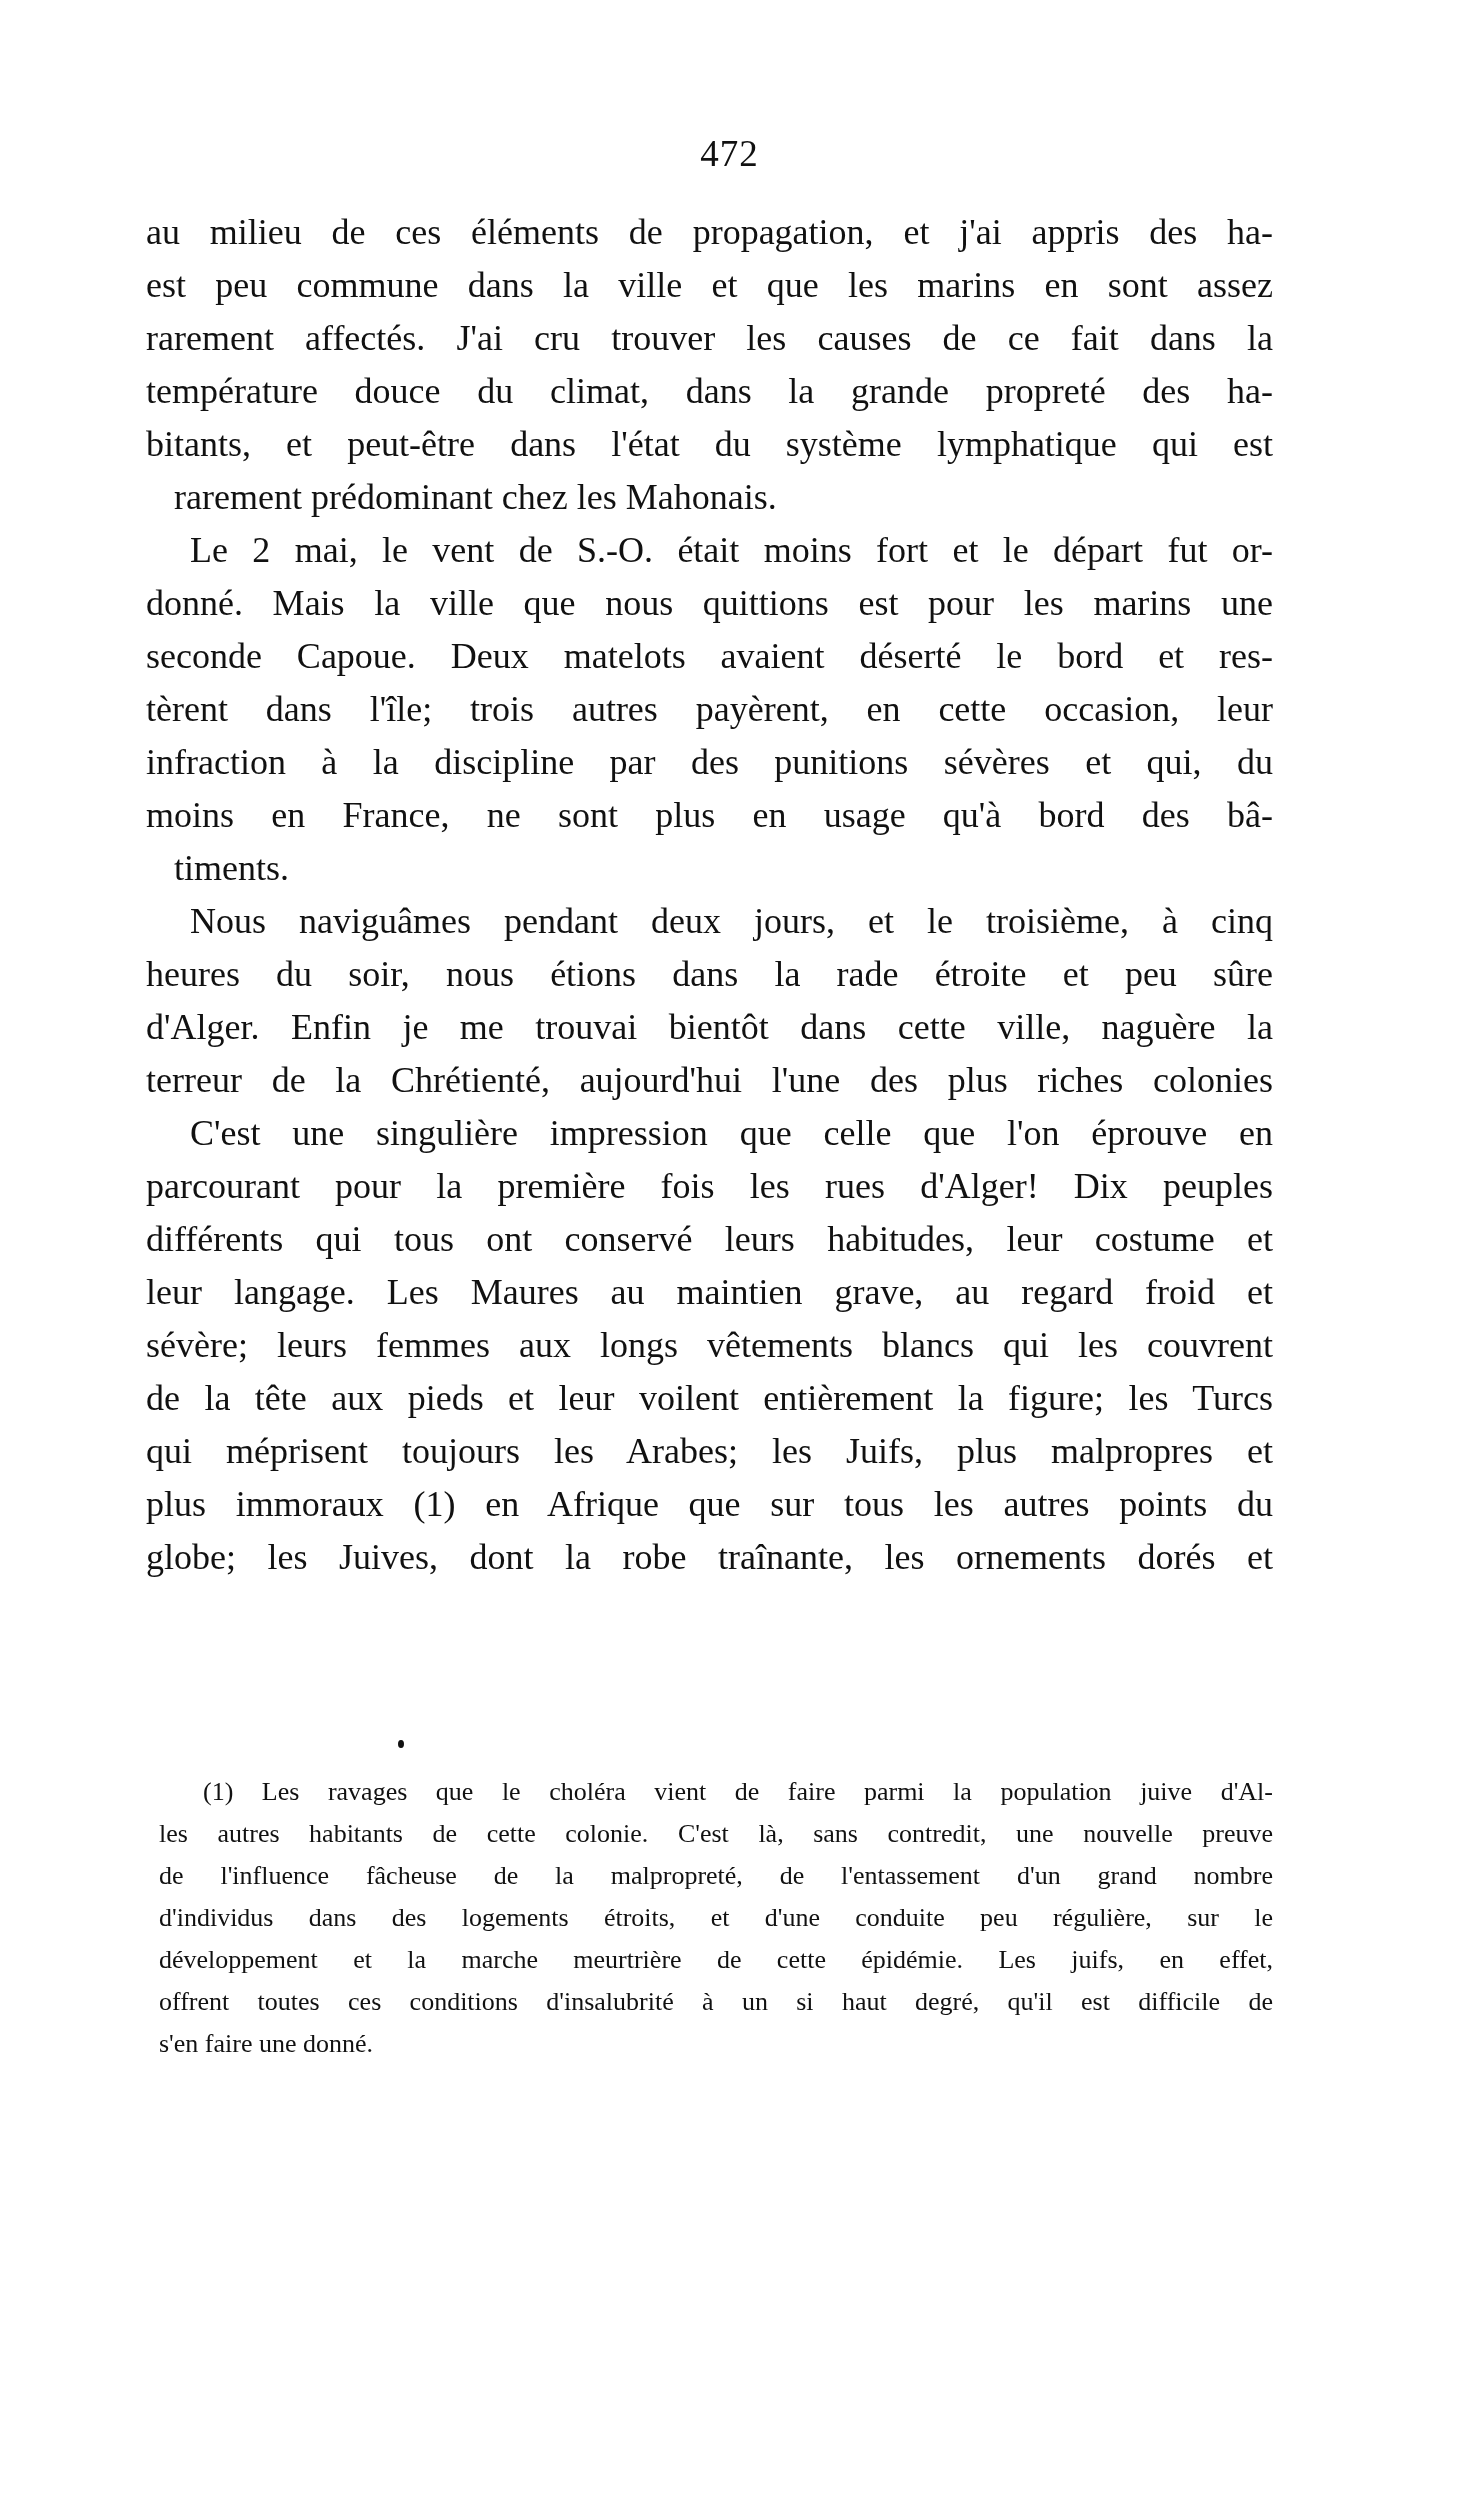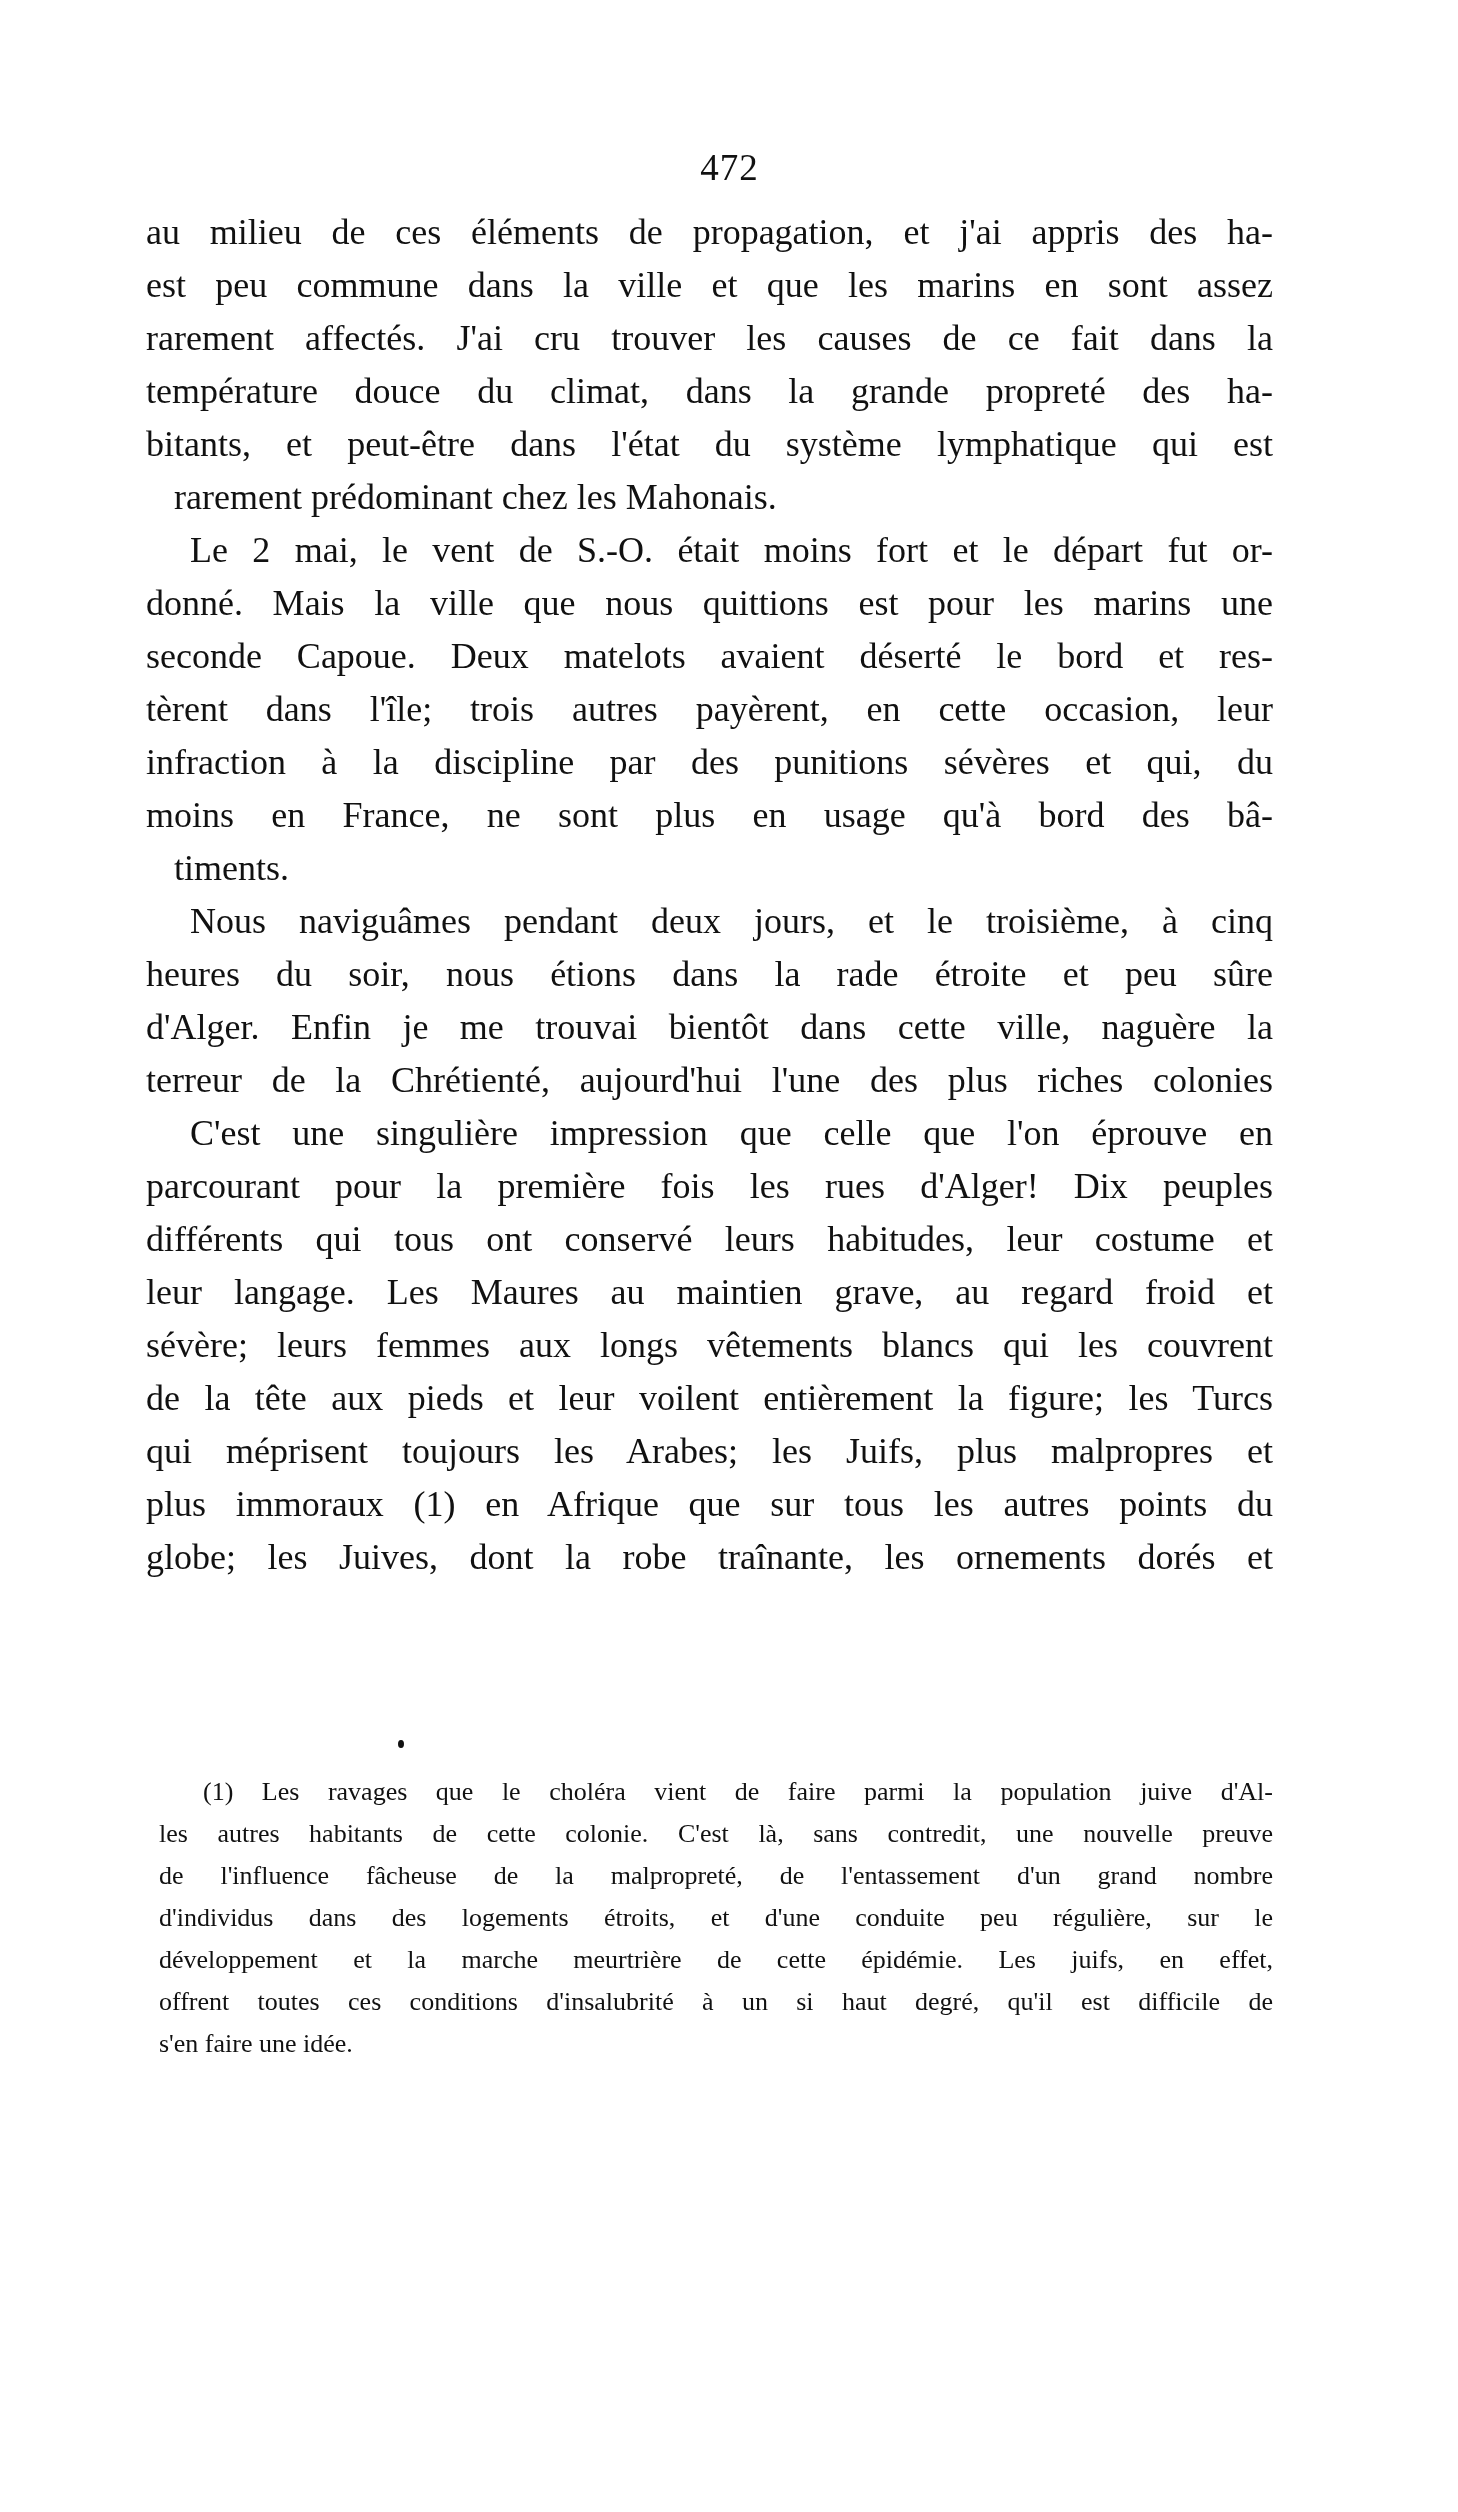--- a/index.html
+++ b/index.html
@@ -1,18 +1,18 @@
 <!DOCTYPE html>
 <html><head>
 <meta charset="utf-8">
 <style>
   html, body { margin: 0; padding: 0; background: #ffffff; }
   body { width: 1459px; height: 2512px; position: relative; overflow: hidden;
          font-family: "Liberation Serif", "DejaVu Serif", serif; color: #111; }
-  .page-number { position: absolute; top: 146px; left: 0; width: 1459px; text-align: center;
+  .page-number { position: absolute; top: 132px; left: 0; width: 1459px; text-align: center;
                  font-size: 37px; letter-spacing: 1px; }
   .body-text { position: absolute; top: 206px; left: 146px; width: 1127px; }
   .line { height: 53px; line-height: 53px; font-size: 36px; white-space: nowrap;
           text-align: justify; text-align-last: justify; display: block; }
   .line.last { text-align-last: left; margin-left: 28px; }
   .line.indent { padding-left: 44px; }
   .fn-mark { position: absolute; top: 1740px; left: 398px; width: 5.8px; height: 7.8px;
              background: #111; border-radius: 50%; }
   .footnotes { position: absolute; top: 1771px; left: 146px; width: 1127px; }
   .fline { height: 42px; line-height: 42px; font-size: 26px; white-space: nowrap;
@@ -56,15 +56,15 @@
 
 <div class="fn-mark"></div>
 
 <div class="footnotes">
   <span class="fline indent">(1) Les ravages que le choléra vient de faire parmi la population juive d'Al-</span>
   <span class="fline">les autres habitants de cette colonie. C'est là, sans contredit, une nouvelle preuve</span>
   <span class="fline">de l'influence fâcheuse de la malpropreté, de l'entassement d'un grand nombre</span>
   <span class="fline">d'individus dans des logements étroits, et d'une conduite peu régulière, sur le</span>
   <span class="fline">développement et la marche meurtrière de cette épidémie. Les juifs, en effet,</span>
   <span class="fline">offrent toutes ces conditions d'insalubrité à un si haut degré, qu'il est difficile de</span>
-  <span class="fline last">s'en faire une idée.</span>
+  <span class="fline last">s'en faire une donné.</span>
 </div>
 
 
 </body></html>

